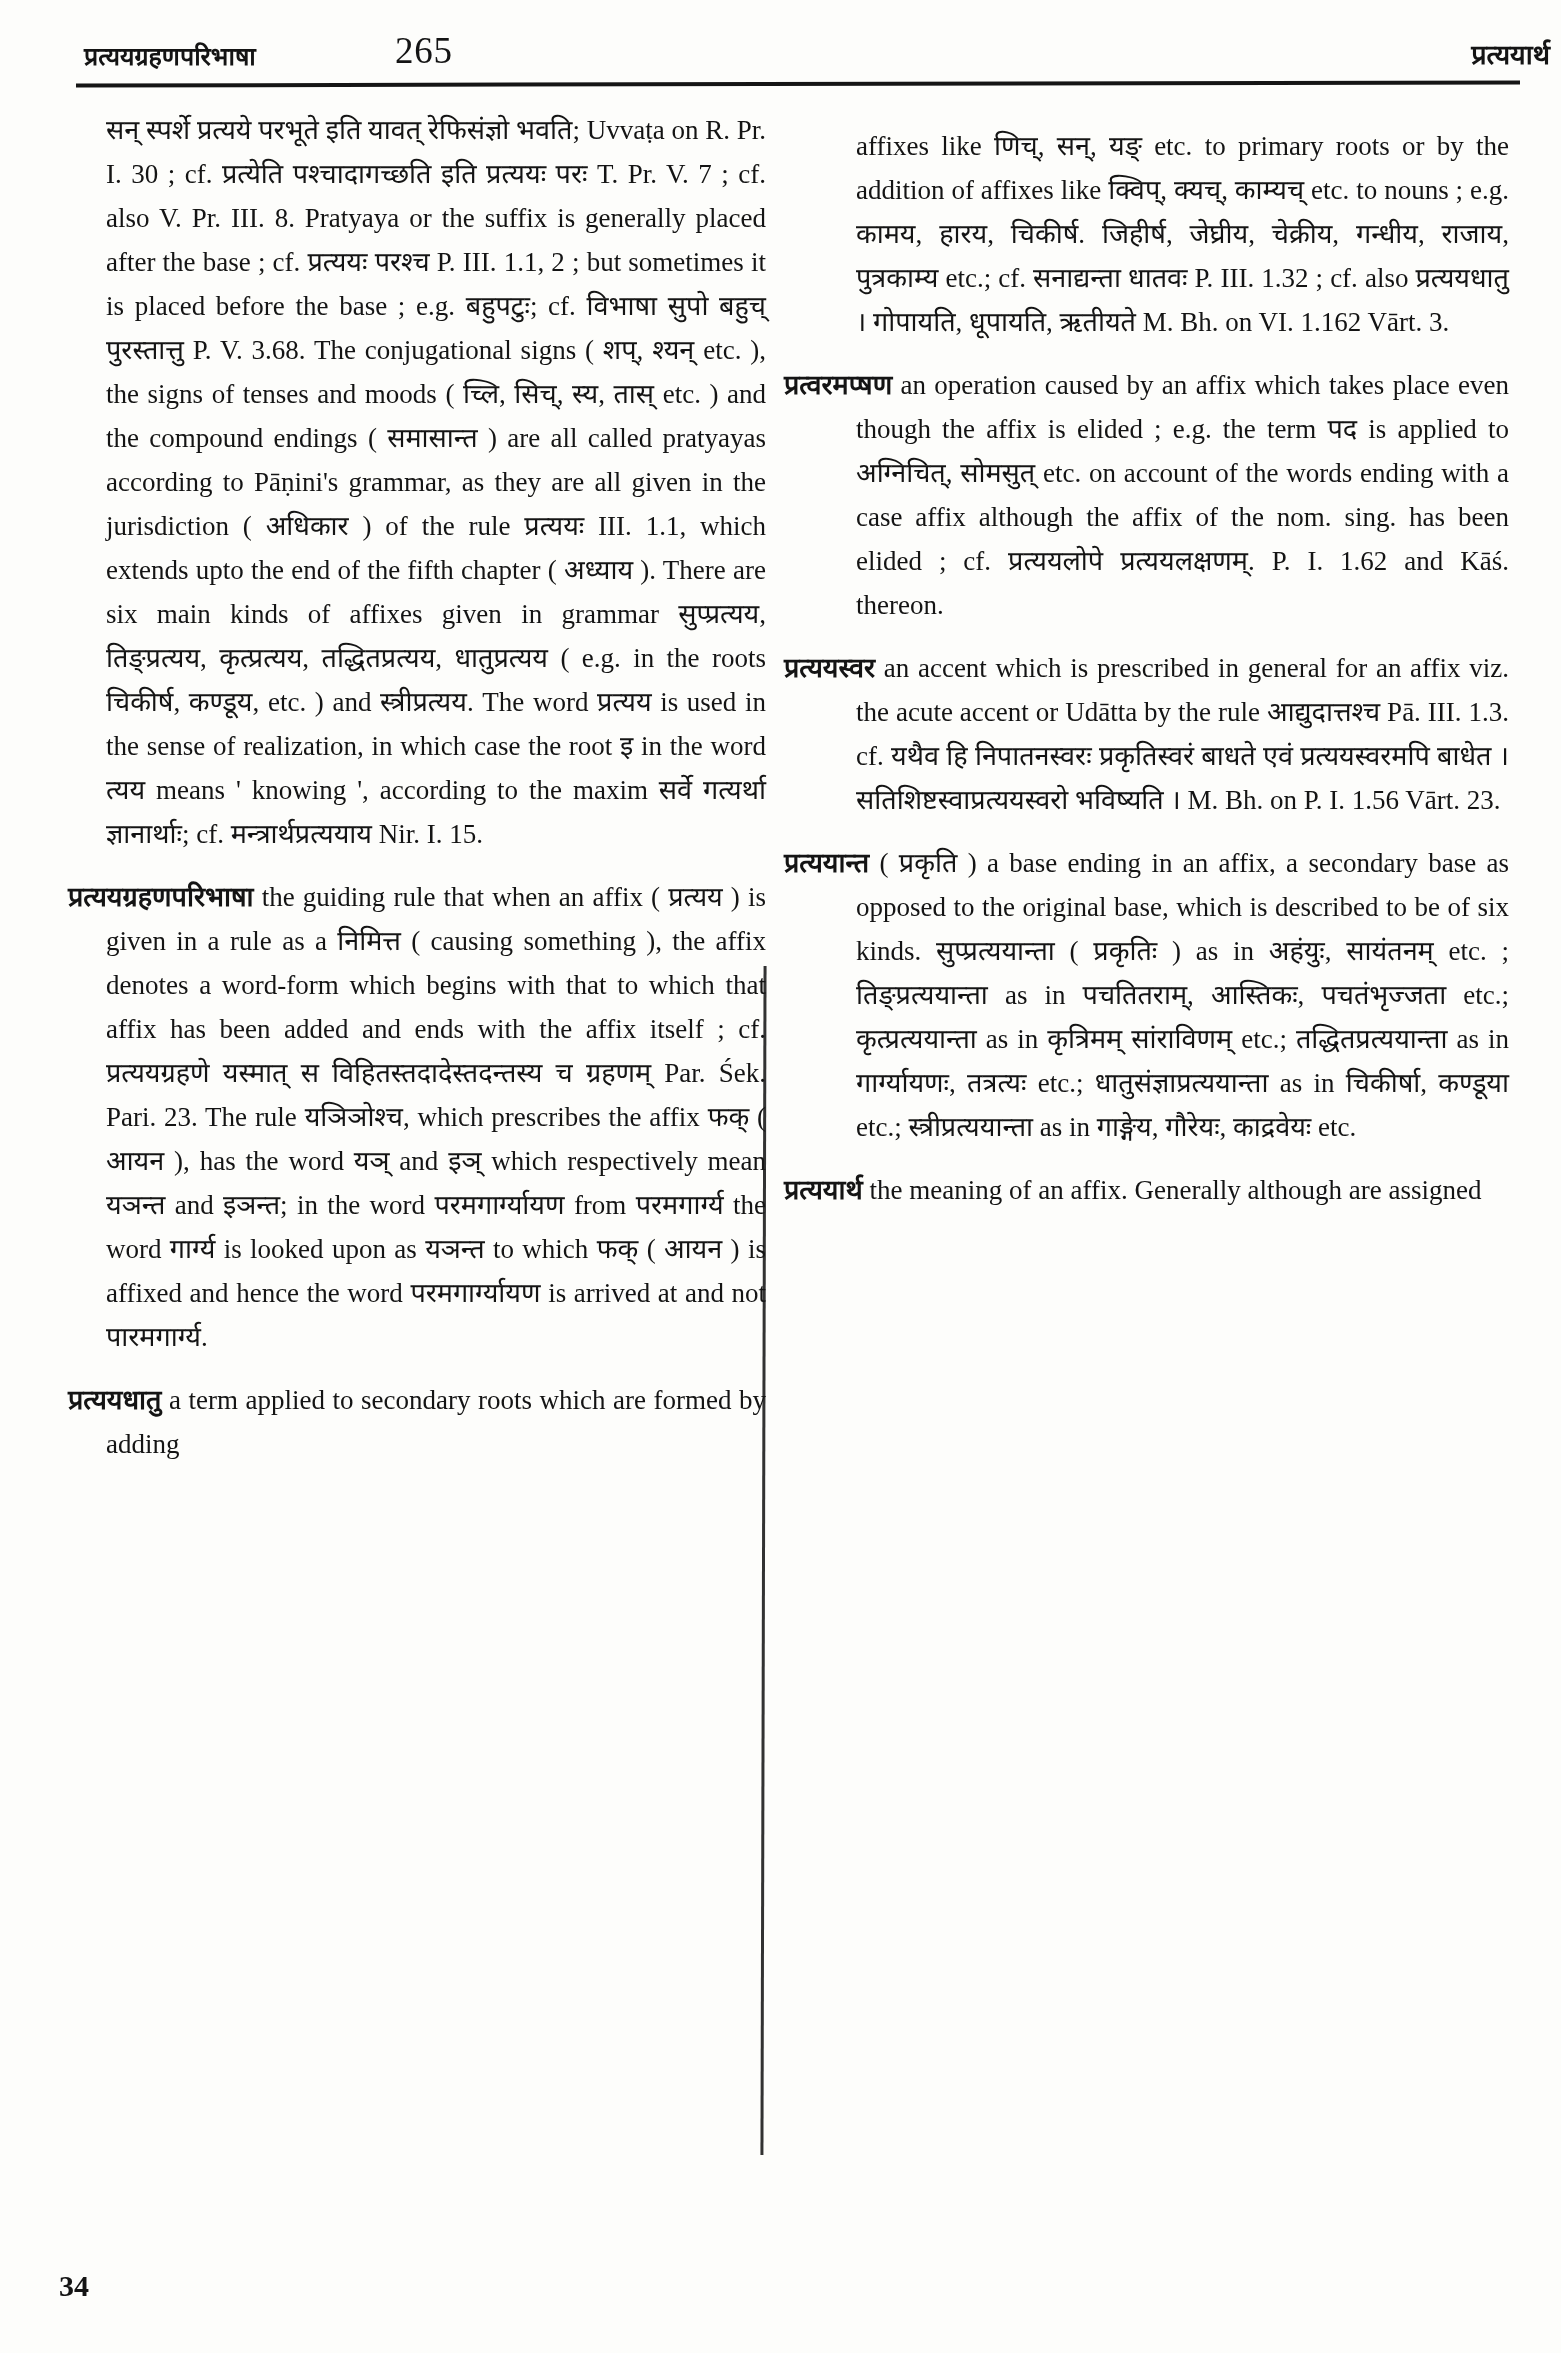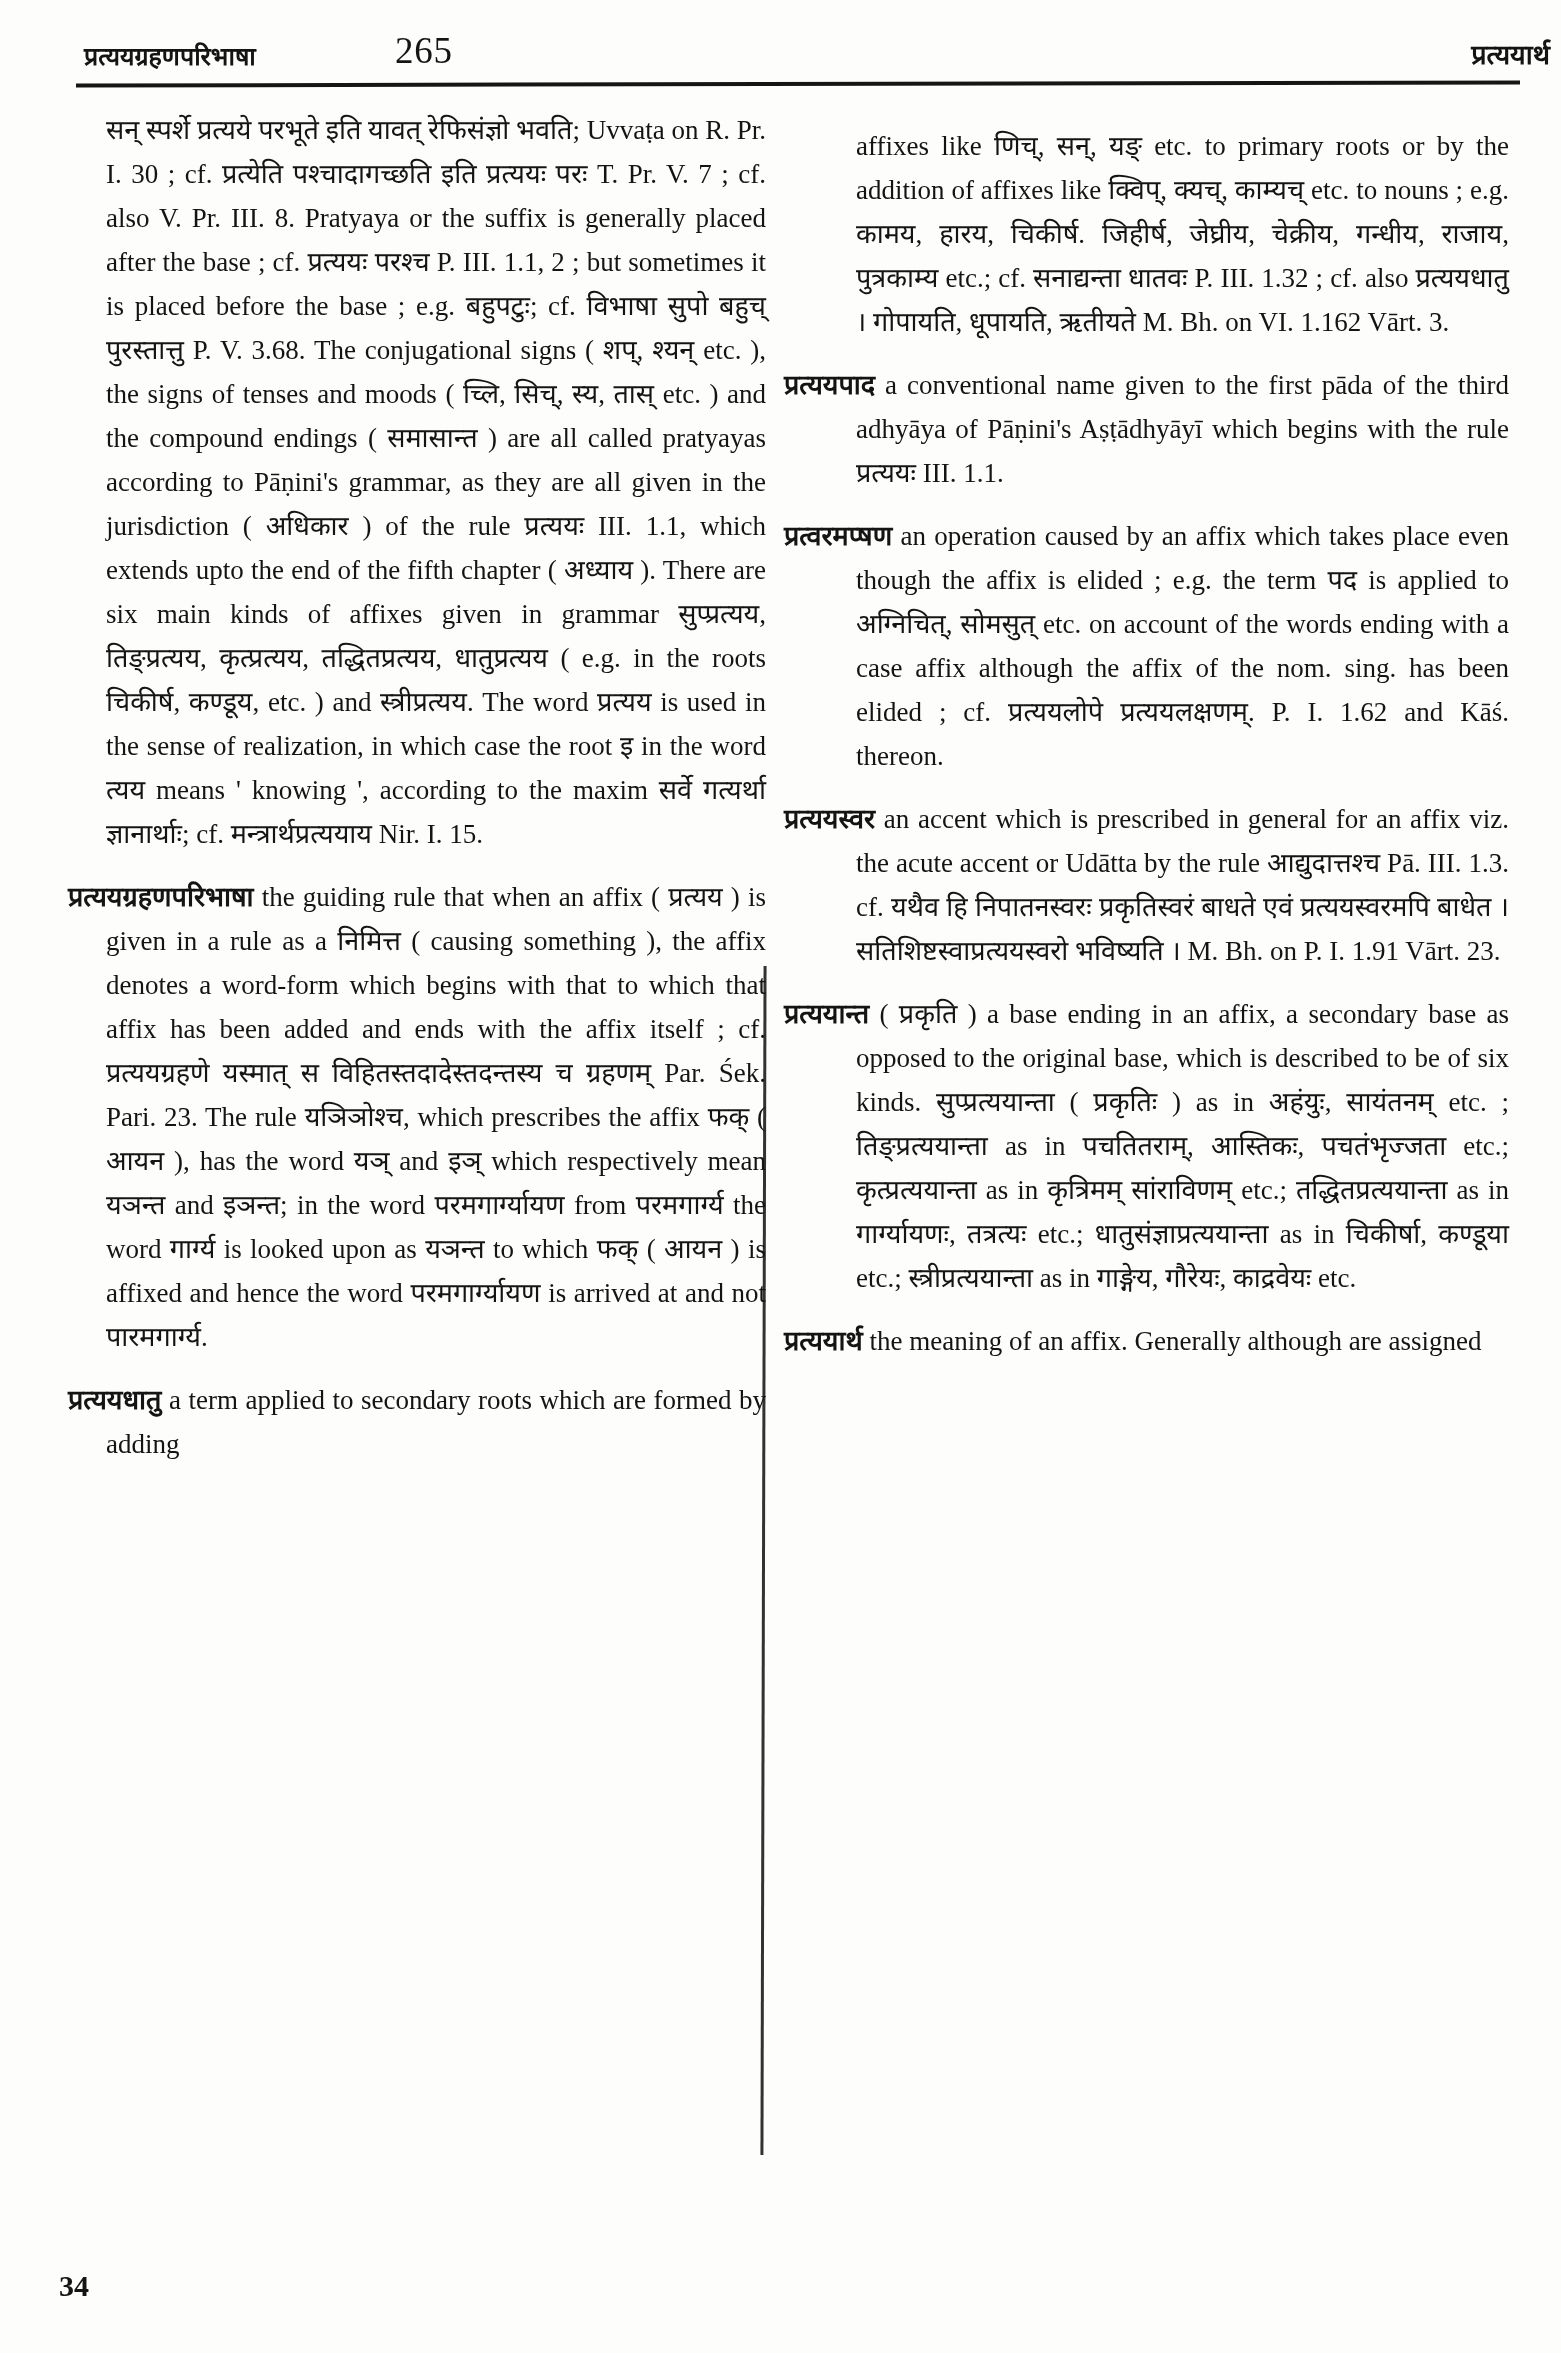--- a/index.html
+++ b/index.html
@@ -75,22 +75,21 @@
   <div class="divider-artifact"></div>
 
   <div class="column col-left">
     <p class="cont">सन् स्पर्शे प्रत्यये परभूते इति यावत् रेफिसंज्ञो भवति; Uvvaṭa on R. Pr. I. 30 ; cf. प्रत्येति पश्चादागच्छति इति प्रत्ययः परः T. Pr. V. 7 ; cf. also V. Pr. III. 8. Pratyaya or the suffix is generally placed after the base ; cf. प्रत्ययः परश्च P. III. 1.1, 2 ; but sometimes it is placed before the base ; e.g. बहुपटुः; cf. विभाषा सुपो बहुच् पुरस्तात्तु P. V. 3.68. The conjugational signs ( शप्, श्यन् etc. ), the signs of tenses and moods ( च्लि, सिच्, स्य, तास् etc. ) and the compound endings ( समासान्त ) are all called pratyayas according to Pāṇini's grammar, as they are all given in the jurisdiction ( अधिकार ) of the rule प्रत्ययः III. 1.1, which extends upto the end of the fifth chapter ( अध्याय ). There are six main kinds of affixes given in grammar सुप्प्रत्यय, तिङ्प्रत्यय, कृत्प्रत्यय, तद्धितप्रत्यय, धातुप्रत्यय ( e.g. in the roots चिकीर्ष, कण्डूय, etc. ) and स्त्रीप्रत्यय.  The word प्रत्यय is used in the sense of realization, in which case the root इ in the word त्यय means ' knowing ', according to the maxim सर्वे गत्यर्था ज्ञानार्थाः; cf. मन्त्रार्थप्रत्ययाय Nir. I. 15.</p>
     <p class="entry"><span class="hw">प्रत्ययग्रहणपरिभाषा</span> <span>the guiding rule that when an affix ( प्रत्यय ) is given in a rule as a निमित्त ( causing something ), the affix denotes a word-form which begins with that to which that affix has been added and ends with the affix itself ; cf. प्रत्ययग्रहणे यस्मात् स विहितस्तदादेस्तदन्तस्य च ग्रहणम् Par. Śek. Pari. 23.  The rule यञिञोश्च, which prescribes the affix फक् ( आयन ), has the word यञ् and इञ् which respectively mean यञन्त and इञन्त; in the word परमगार्ग्यायण from परमगार्ग्य the word गार्ग्य is looked upon as यञन्त to which फक् ( आयन ) is affixed and hence the word परमगार्ग्यायण is arrived at and not पारमगार्ग्य.</span></p>
     <p class="entry"><span class="hw">प्रत्ययधातु</span> <span>a term applied to secondary roots which are formed by adding</span></p>
   </div>
 
   <div class="column col-right">
     <p class="cont">affixes like णिच्, सन्, यङ् etc. to primary roots or by the addition of affixes like क्विप्, क्यच्, काम्यच् etc. to nouns ; e.g. कामय, हारय, चिकीर्ष. जिहीर्ष, जेघ्रीय, चेक्रीय, गन्धीय, राजाय, पुत्रकाम्य etc.; cf. सनाद्यन्ता धातवः P. III. 1.32 ; cf. also प्रत्ययधातु । गोपायति, धूपायति, ऋतीयते M. Bh. on VI. 1.162 Vārt. 3.</p>
-    <p class="entry"><span class="hw">प्रत्ययपाद</span> <span>a conventional name given to the first pāda of the third adhyāya of Pāṇini's Aṣṭādhyāyī which begins with the rule प्रत्ययः III. 1.1.</span></p>
     <p class="entry"><span class="hw">प्रत्वरमप्षण</span> <span>an operation caused by an affix which takes place even though the affix is elided ; e.g. the term पद is applied to अग्निचित्, सोमसुत् etc. on account of the words ending with a case affix although the affix of the nom. sing. has been elided ; cf. प्रत्ययलोपे प्रत्ययलक्षणम्. P. I. 1.62 and Kāś. thereon.</span></p>
-    <p class="entry"><span class="hw">प्रत्ययस्वर</span> <span>an accent which is prescribed in general for an affix viz. the acute accent or Udātta by the rule आद्युदात्तश्च Pā. III. 1.3. cf. यथैव हि निपातनस्वरः प्रकृतिस्वरं बाधते एवं प्रत्ययस्वरमपि बाधेत । सतिशिष्टस्वाप्रत्ययस्वरो भविष्यति । M. Bh. on P. I. 1.91 Vārt. 23.</span></p>
+    <p class="entry"><span class="hw">प्रत्ययस्वर</span> <span>an accent which is prescribed in general for an affix viz. the acute accent or Udātta by the rule आद्युदात्तश्च Pā. III. 1.3. cf. यथैव हि निपातनस्वरः प्रकृतिस्वरं बाधते एवं प्रत्ययस्वरमपि बाधेत । सतिशिष्टस्वाप्रत्ययस्वरो भविष्यति । M. Bh. on P. I. 1.56 Vārt. 23.</span></p>
     <p class="entry"><span class="hw">प्रत्ययान्त</span> <span>( प्रकृति ) a base ending in an affix, a secondary base as opposed to the original base, which is described to be of six kinds. सुप्प्रत्ययान्ता ( प्रकृतिः ) as in अहंयुः, सायंतनम् etc. ; तिङ्प्रत्ययान्ता as in पचतितराम्, आस्तिकः, पचतंभृज्जता etc.; कृत्प्रत्ययान्ता as in कृत्रिमम् सांराविणम् etc.; तद्धितप्रत्ययान्ता as in गार्ग्यायणः, तत्रत्यः etc.; धातुसंज्ञाप्रत्ययान्ता as in चिकीर्षा, कण्डूया etc.; स्त्रीप्रत्ययान्ता as in गाङ्गेय, गौरेयः, काद्रवेयः etc.</span></p>
     <p class="entry"><span class="hw">प्रत्ययार्थ</span> <span>the meaning of an affix. Generally although are assigned</span></p>
   </div>
 
   <span class="folio">34</span>
 </div>
 
 
 </body></html>

